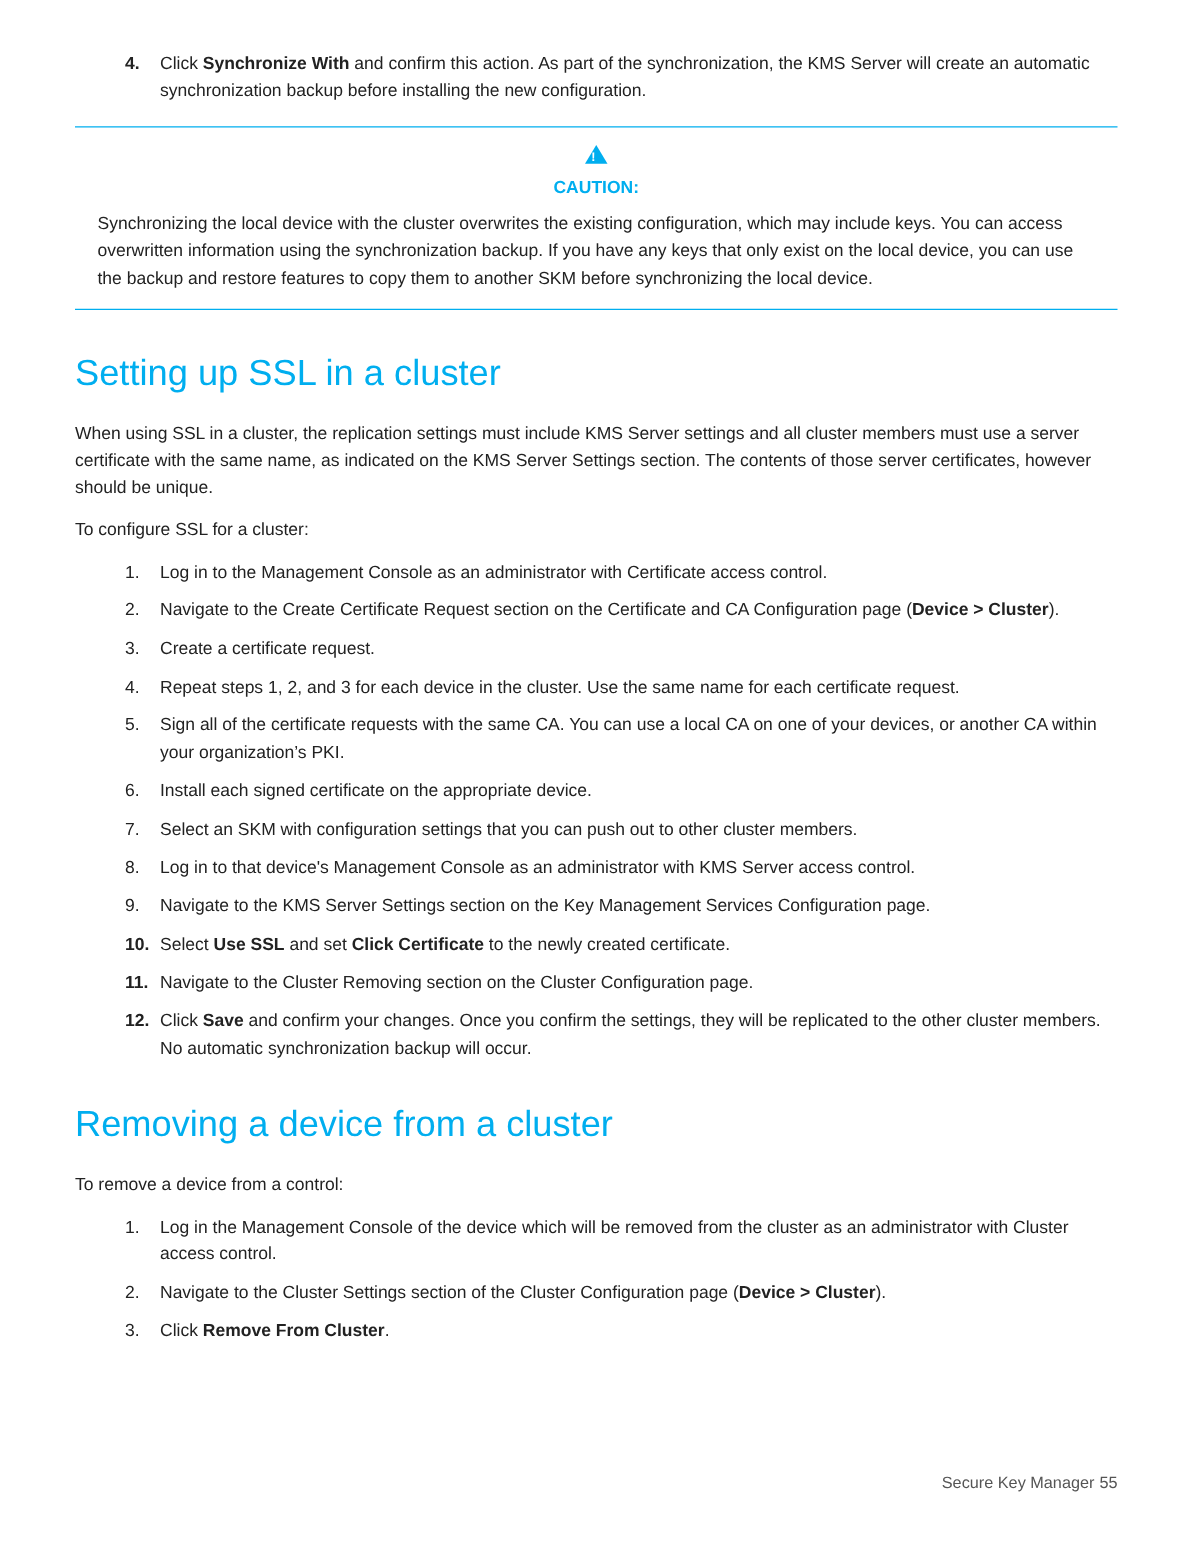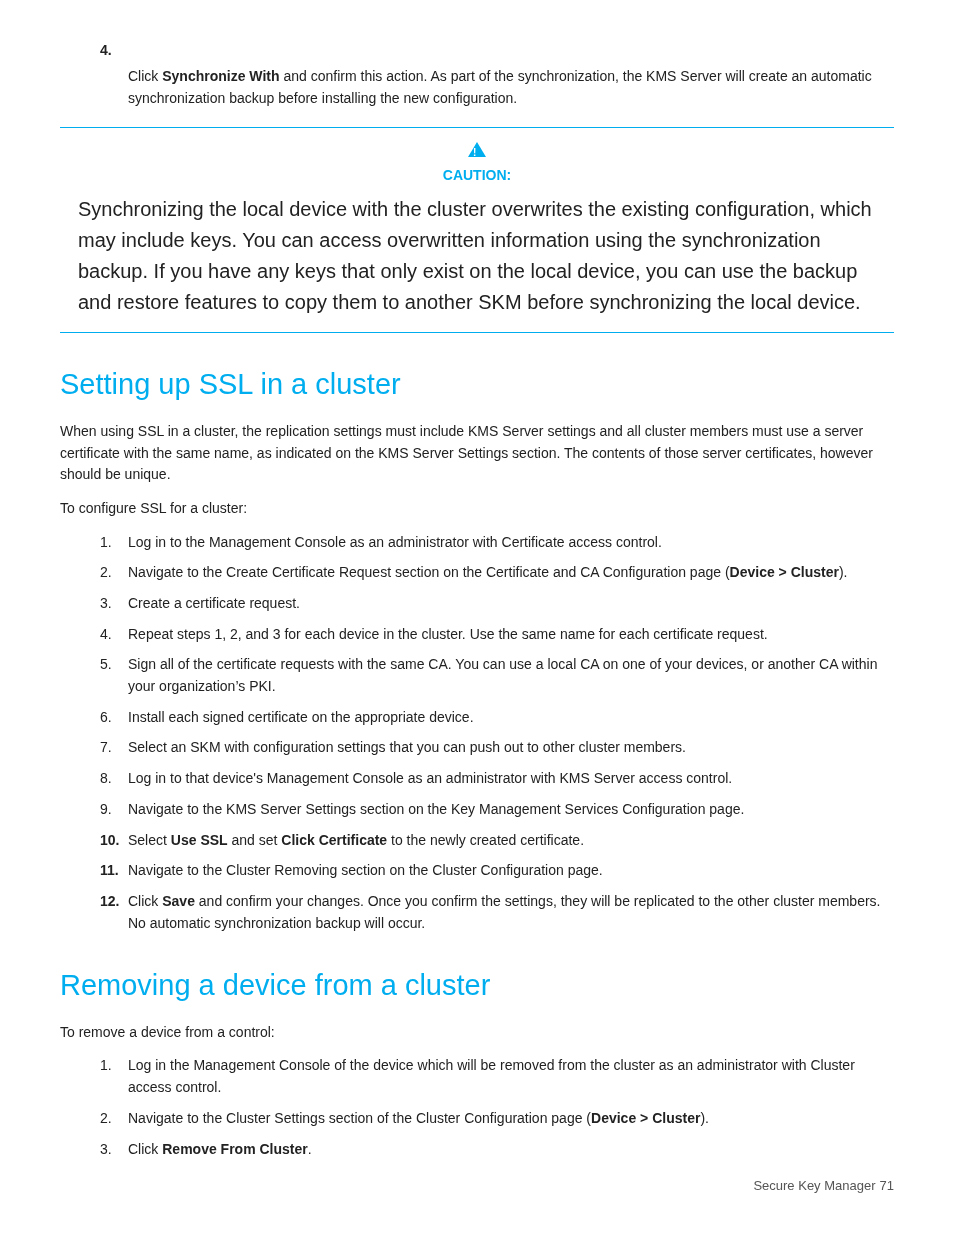--- a/index.html
+++ b/index.html
@@ -43,21 +43,21 @@
       content: '!';
       position: absolute;
       color: #fff;
       font-size: 10px;
       font-weight: bold;
       left: -4px;
       top: 3px;
     }
     .caution-text {
       color: #222;
-      font-size: 20px;
+      font-size: 14px;
       line-height: 1.55;
     }
 
     .section-title {
       color: #00aeef;
       font-size: 29px;
       font-weight: normal;
       margin: 30px 0 14px 0;
     }
 
@@ -107,21 +107,20 @@
       margin-bottom: 14px;
       padding-left: 40px;
     }
     .top-step-num {
       min-width: 28px;
       font-weight: bold;
     }
     .top-step-content {
       flex: 1;
       line-height: 1.55;
-      margin-top: 26px;
     }
   </style>
 </head>
 <body>
 
 <div class="top-step">
   <span class="top-step-num">4.</span>
   <span class="top-step-content">
     <span>Click </span><span class="bold">Synchronize With</span><span> and confirm this action. As part of the synchronization, the KMS Server will create an automatic synchronization backup before installing the new configuration.</span>
   </span>
@@ -221,14 +220,14 @@
   </li>
 
   <li>
     <span class="list-num">3.</span>
     <span class="list-content">Click <span class="bold">Remove From Cluster</span>.</span>
   </li>
 </ol>
 
 <div class="footer">
   <span class="footer-brand">Secure Key Manager</span>
-  <span class="footer-page">71</span>
+  <span class="footer-page">55</span>
 </div>
 
 </body></html>

